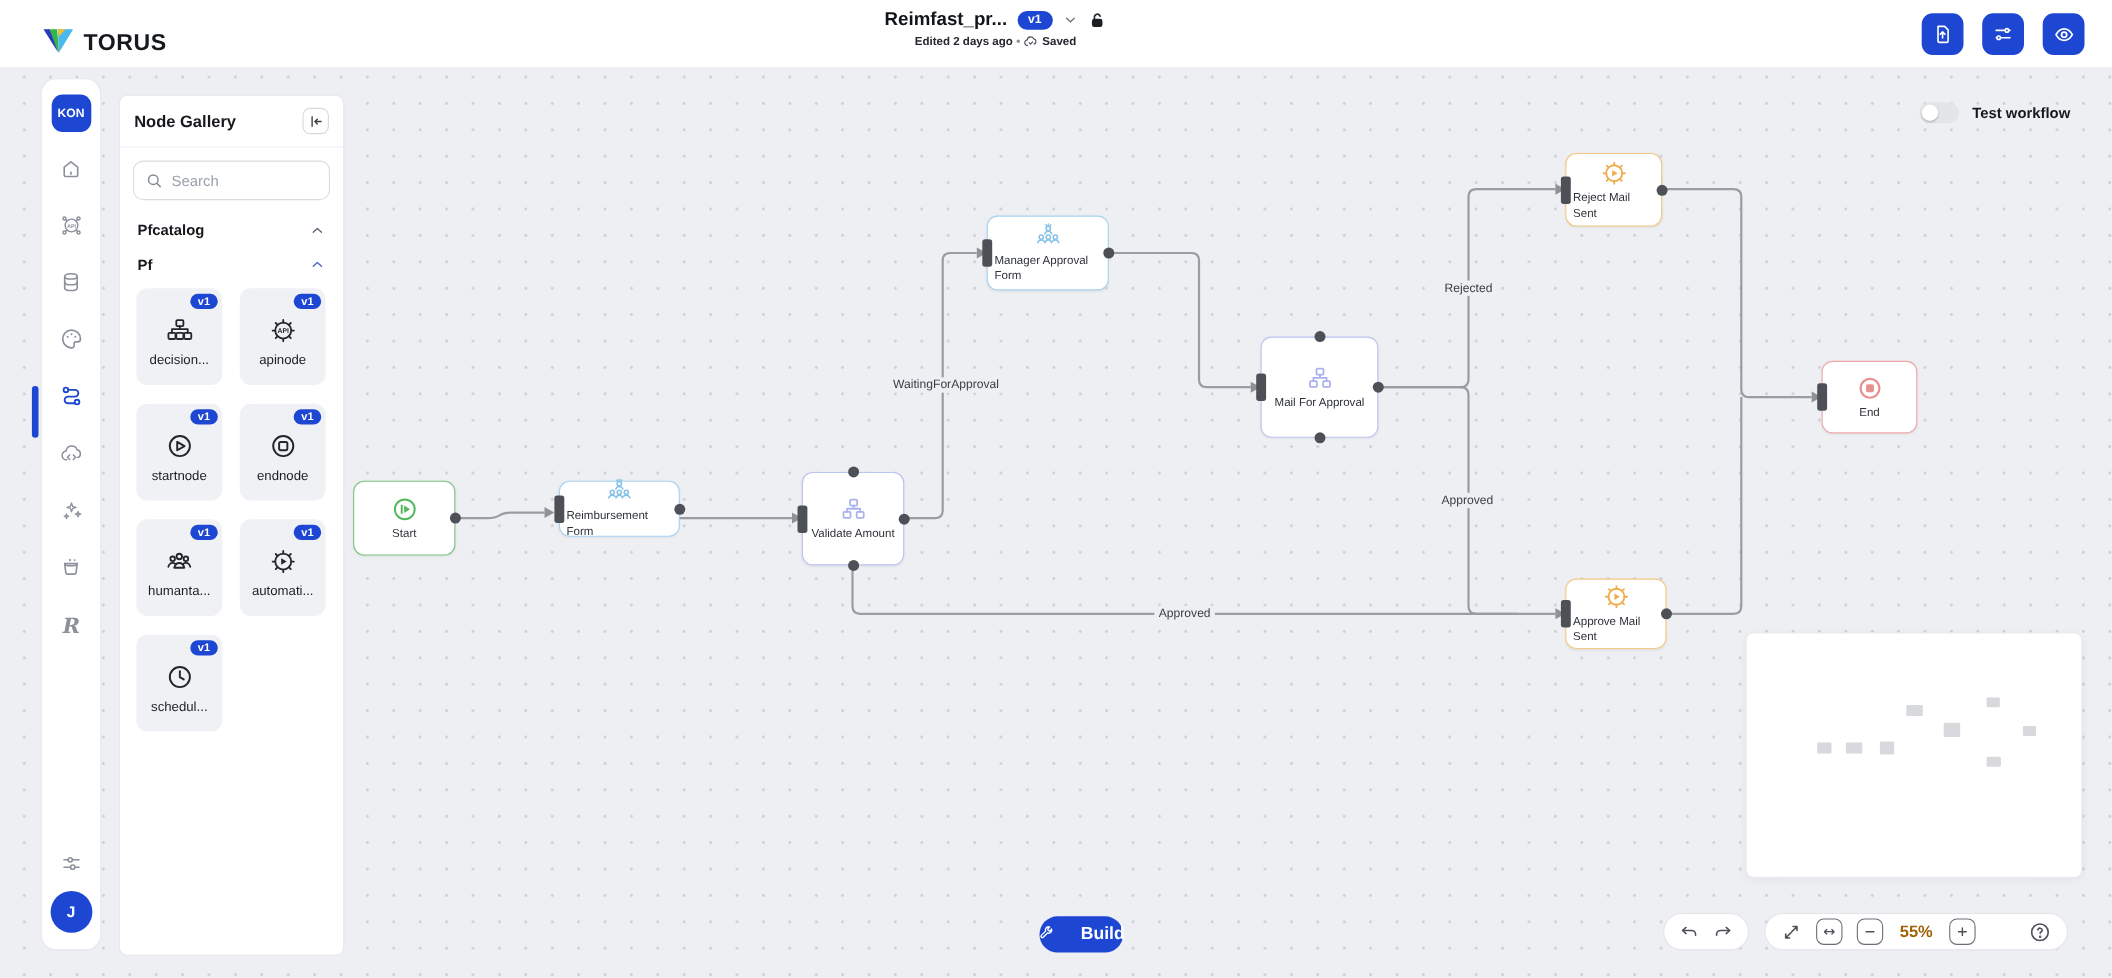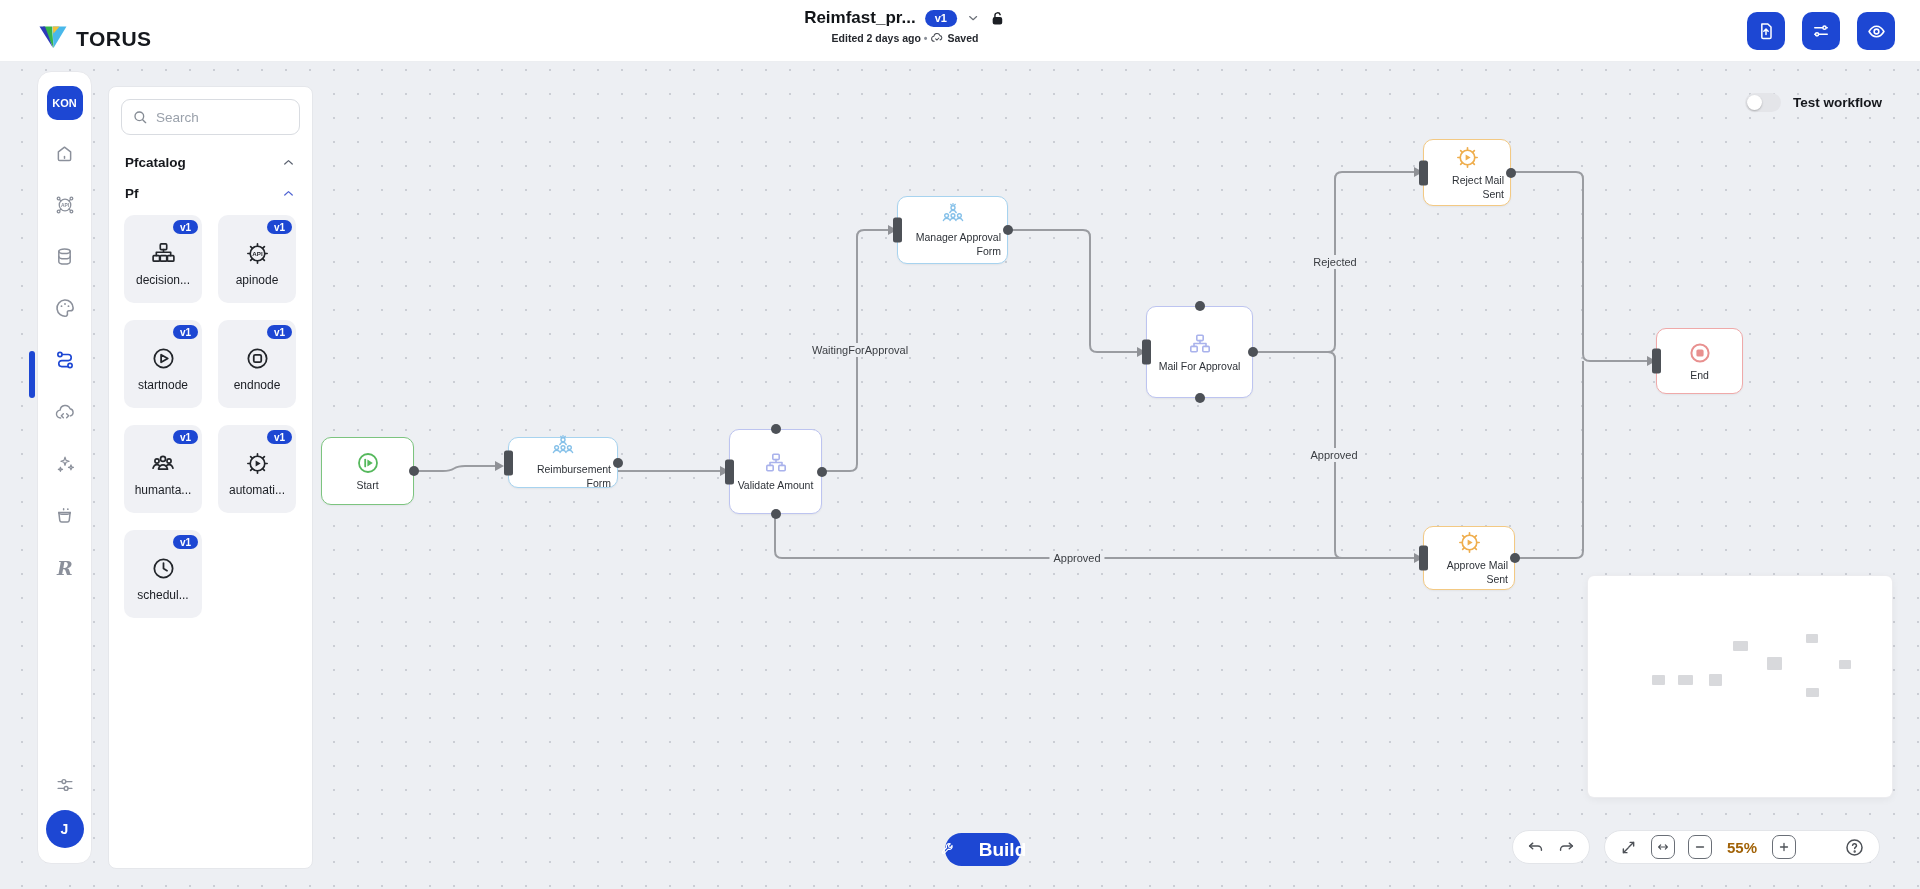--- a/index.html
+++ b/index.html
@@ -11,21 +11,21 @@
     background-size:24px 24px; background-position:10px 10px; z-index:1; }
   #edge-layer { position:absolute; inset:0; width:1920px; height:889px; pointer-events:none; }
   #label-layer { position:absolute; inset:0; pointer-events:none; }
   .edge-label { position:absolute; transform:translate(-50%,-50%); background:#edeff3;
     padding:1px 4px; font-size:11px; color:#3a3d42; white-space:nowrap; }
 
   
   .wf-node { position:absolute; background:#fff; border:1.5px solid #ccc; border-radius:10px;
     display:flex; flex-direction:column; align-items:center; justify-content:center; gap:3px;
     box-shadow:0 1px 2px rgba(0,0,0,.05); cursor:grab; }
-  .wf-node .n-label { font-size:10.5px; color:#2e3238; text-align:right; line-height:1.3; padding:0 6px; }
+  .wf-node .n-label { font-size:10.5px; color:#2e3238; text-align:left; line-height:1.3; padding:0 6px; }
   .wf-node .n-icon { display:flex; align-items:center; justify-content:center; }
   .port { position:absolute; background:#4d5157; }
   .port-left { width:9px; height:25px; left:-5px; top:50%; transform:translateY(-50%); border-radius:2.5px; }
   .port-right { width:10px; height:10px; right:-6px; top:50%; transform:translateY(-50%); border-radius:50%; }
   .port-top { width:10px; height:10px; top:-6px; left:50%; transform:translateX(-50%); border-radius:50%; }
   .port-bottom { width:10px; height:10px; bottom:-6px; left:50%; transform:translateX(-50%); border-radius:50%; }
 
   
   header { position:absolute; top:0; left:0; width:1920px; height:62px; background:#fff;
     border-bottom:1px solid #eceef1; z-index:10; }
@@ -91,21 +91,21 @@
   .toggle { width:36px; height:19px; border-radius:10px; background:#e4e5e9; position:relative; cursor:pointer; }
   .toggle .knob { position:absolute; left:2px; top:2px; width:15px; height:15px; border-radius:50%; background:#fff;
     box-shadow:0 1px 2px rgba(0,0,0,.25); }
   .toggle-label { font-size:13.5px; font-weight:600; color:#16181d; }
 
   .minimap { position:absolute; left:1588px; top:576px; width:304px; height:221px; background:#fff;
     border-radius:6px; box-shadow:0 0 0 1px #ececef, 0 2px 8px rgba(0,0,0,.06); z-index:2; cursor:pointer; }
   .mm-node { position:absolute; background:#d8d9dc; border-radius:1px; }
 
   .build-btn { position:absolute; left:945px; top:833px; width:76px; height:33px; border:none; border-radius:17px;
-    background:var(--accent,#1d47d3); color:#fff; font-size:19px; font-weight:600; font-family:inherit;
+    background:var(--accent,#1d47d3); color:#fff; font-size:16px; font-weight:600; font-family:inherit;
     display:flex; align-items:center; justify-content:center; gap:24px; cursor:pointer; z-index:3; }
 
   .pill { position:absolute; background:#fff; border:1px solid #e3e5e9; border-radius:17px; height:34px;
     display:flex; align-items:center; z-index:3; }
   .undo-pill { left:1512px; top:830px; width:78px; justify-content:space-evenly; }
   .zoom-pill { left:1604px; top:830px; width:276px; padding:0 14px; gap:13px; }
   .ctrl { display:flex; align-items:center; justify-content:center; color:#4d5157; cursor:pointer; }
   .boxed { width:24px; height:24px; border:1.4px solid #6a6f77; border-radius:7px; }
   .zoom-val { font-size:15px; font-weight:700; color:#a16207; margin:0 2px; }
   .help-ctrl { margin-left:auto; }
@@ -485,20 +485,29 @@
             </svg>
           </span>
         </div>
       </div>
     <div class="user-avatar">J</div>
   </div>
 </aside>
 <div class="active-indicator"></div>
 
 <section class="gallery">
+  <div class="gal-header">
+    <span class="gal-title">Node Gallery</span>
+    <button class="collapse-btn">
+        <svg width="15" height="15" viewBox="0 0 24 24" fill="none" stroke="currentColor" stroke-width="2" stroke-linecap="round" stroke-linejoin="round">
+          <path d="M6 5v14"></path>
+          <path d="M19 12h-9M13.5 8.5 10 12l3.5 3.5"></path>
+        </svg>
+      </button>
+  </div>
   <div class="search-box">
     <svg width="16" height="16" viewBox="0 0 24 24" fill="none" stroke="currentColor" stroke-width="2" stroke-linecap="round">
         <circle cx="11" cy="11" r="6.5"></circle>
         <path d="m16 16 4.5 4.5"></path>
       </svg>
     <input type="text" placeholder="Search" style="">
   </div>
   <div class="section-row">
     <span class="section-label">Pfcatalog</span>
     <span class="chev-up">

